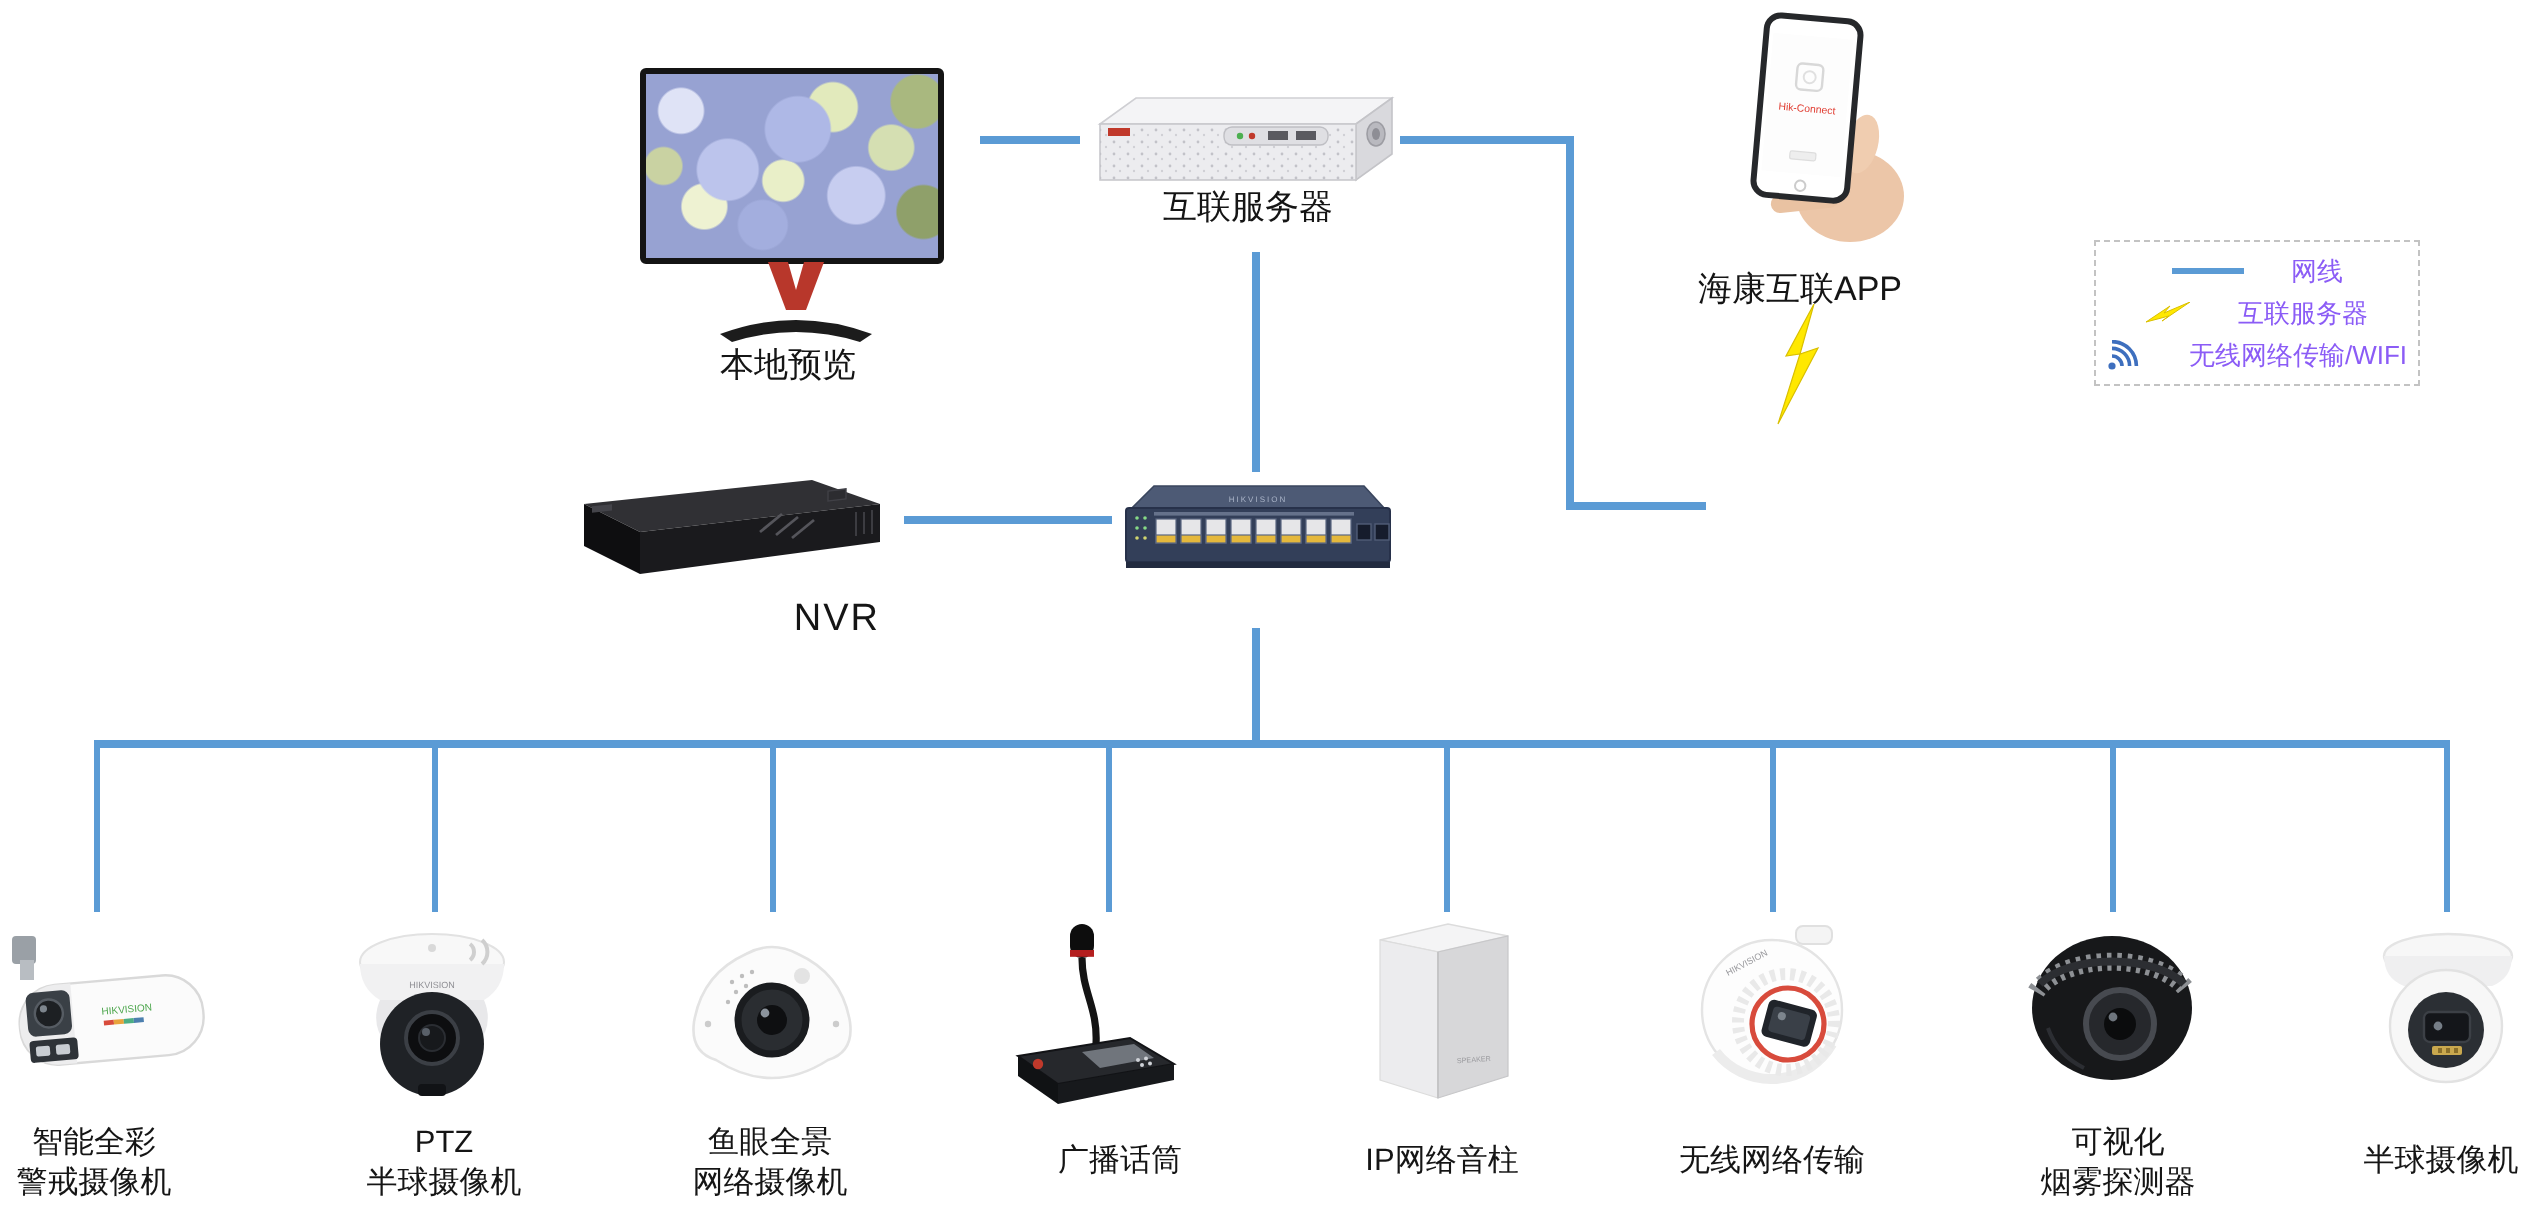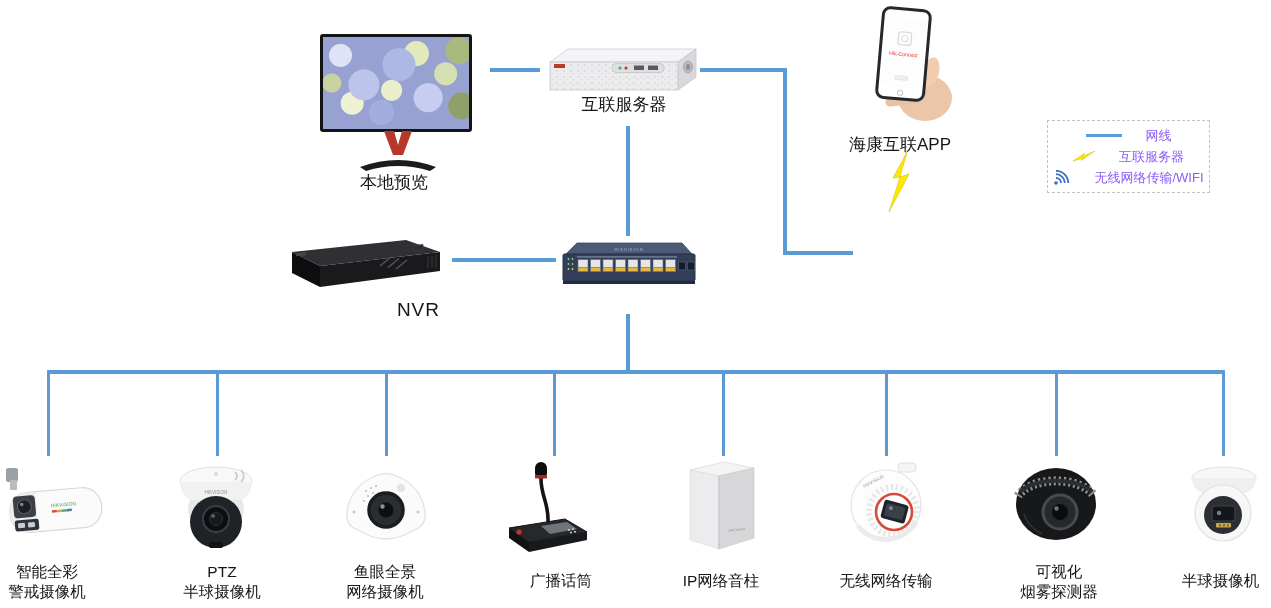--- a/index.html
+++ b/index.html
@@ -288,21 +288,21 @@
       <polygon points="36,66 62,62 72,69 45,74" fill="#70757c"></polygon>
       <g fill="#d0d3d8">
           <circle cx="64" cy="70" r="1"></circle>
           <circle cx="68" cy="69.3" r="1"></circle>
           <circle cx="66" cy="72.5" r="1"></circle>
           <circle cx="70" cy="71.8" r="1"></circle>
         </g>
       <circle cx="14" cy="72" r="2.6" fill="#c0392b"></circle>
     </svg>
   </div>
-  <div class="lbl lbl-dev single" style="left:501px;top:562px;width:120px;">
+  <div class="lbl lbl-dev single" style="left:471px;top:562px;width:120px;text-align:right;">
     <span style="display:block">广播话筒</span>
   </div>
 
   <div class="abs" style="left:682px;top:459px;">
     <svg width="80" height="94" viewBox="0 0 80 94">
       <polygon points="8,11 42,3 72,9 37,17" fill="#f4f4f5" stroke="#dcdcdc" stroke-width="0.8"></polygon>
       <polygon points="8,11 37,17 37,90 8,81" fill="#ececee" stroke="#dcdcdc" stroke-width="0.6"></polygon>
       <polygon points="37,17 72,9 72,79 37,90" fill="#d7d7d9" stroke="#c7c7c9" stroke-width="0.6"></polygon>
       <line x1="37" y1="17" x2="37" y2="90" stroke="#c2c2c4" stroke-width="0.8"></line>
       <text x="55" y="72" font-size="3.6" text-anchor="middle" fill="#9a9a9e" transform="rotate(-4 55 72)">SPEAKER</text>

